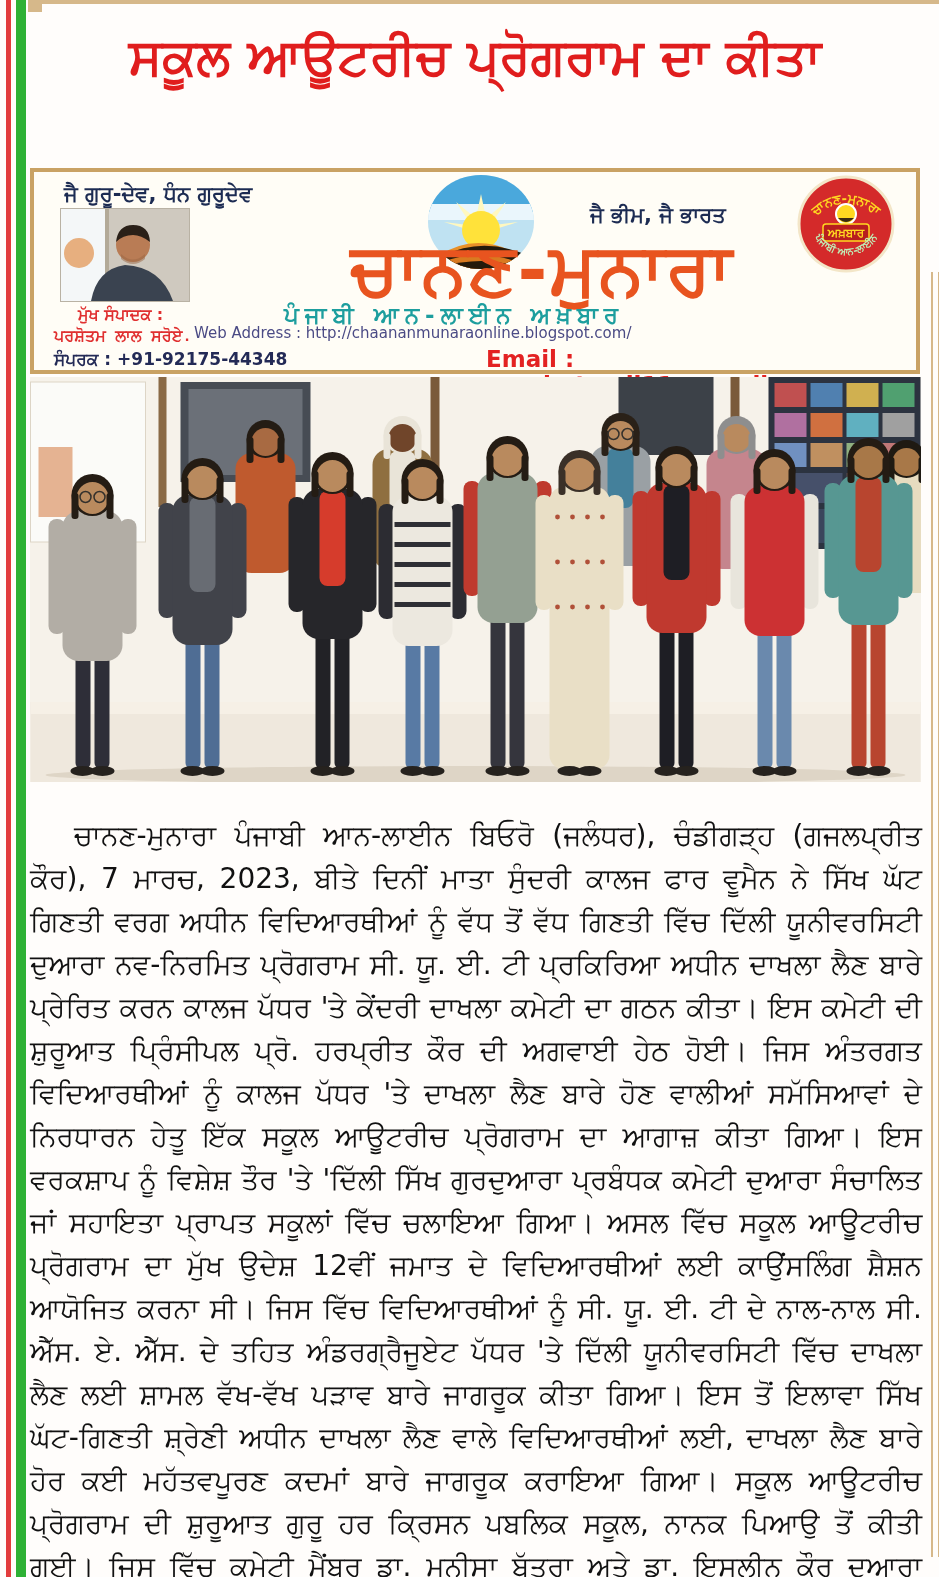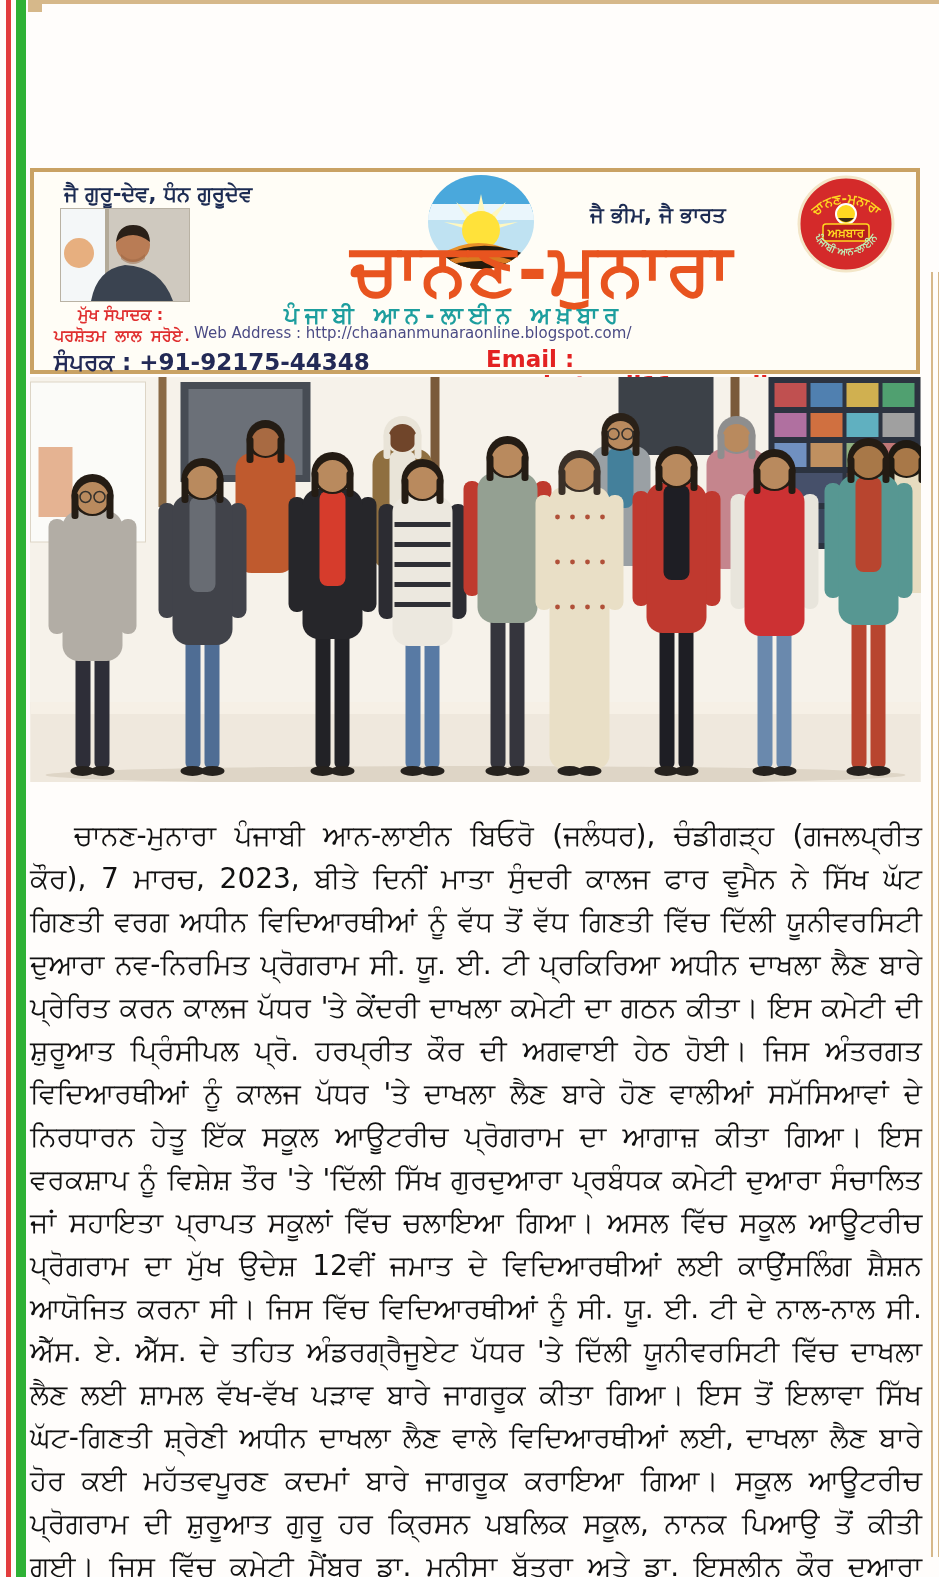--- a/index.html
+++ b/index.html
@@ -18,21 +18,21 @@
   
   .masthead{position:absolute;left:30px;top:168px;width:890px;height:206px;box-sizing:border-box;
             border:4px solid var(--masthead_border);background:#fffdf6;}
   .slogan{position:absolute;color:var(--slogan);font-weight:bold;font-size:21px;}
   .slogan-left{left:30px;top:10px;text-align:right;}
   .slogan-right{left:556px;top:31px;}
   .editor-photo{position:absolute;left:26px;top:36px;width:128px;height:92px;border:1px solid #b9b2a4;}
   .ed-red{position:absolute;color:var(--editor_red);font-weight:bold;font-size:16px;}
   .ed-role{left:44px;top:133px;}
   .ed-name{left:20px;top:155px;font-family:Liberation Mono, monospace;}
-  .ed-contact{position:absolute;left:20px;top:177px;color:var(--contact);font-weight:bold;font-size:23px;}
+  .ed-contact{position:absolute;left:20px;top:177px;color:var(--contact);font-weight:bold;font-size:17px;}
   .sun-logo{position:absolute;left:392px;top:2px;}
   .np-title{position:absolute;left:150px;top:52px;width:716px;text-align:center;
             color:var(--title);font-weight:bold;font-size:72px;line-height:90px;letter-spacing:2px;}
   .np-subtitle{position:absolute;left:250px;top:130px;width:530px;text-align:left;
             color:var(--subtitle);font-weight:bold;font-size:23px;letter-spacing:6px;}
   .web-address{position:absolute;left:160px;top:152px;color:var(--web);font-size:15px;}
   .email-address{position:absolute;left:452px;top:174px;color:var(--email);font-weight:bold;font-size:23px;}
   .badge{position:absolute;left:762px;top:2px;width:100px;height:100px;}
   .badge-outer{fill:var(--badge_red);stroke:#f3e6c8;stroke-width:3px;}
   .badge-yellow{fill:var(--badge_yellow);font-weight:bold;}
@@ -48,20 +48,21 @@
 
 <div id="page">
 
   <div class="stripe-red"></div>
   <div class="stripe-green"></div>
   <div class="top-corner"></div>
   <div class="top-line"></div>
   <div class="right-line"></div>
 
   <div class="headline">
+    <div>ਸਕੂਲ ਆਊਟਰੀਚ ਪ੍ਰੋਗਰਾਮ ਦਾ ਕੀਤਾ</div>
   </div>
 
   <div class="masthead">
     <div class="slogan slogan-left">ਜੈ ਗੁਰੂ-ਦੇਵ, ਧੰਨ ਗੁਰੂਦੇਵ</div>
     <div class="slogan slogan-right">ਜੈ ਭੀਮ, ਜੈ ਭਾਰਤ</div>
 
     <svg class="editor-photo" viewBox="0 0 128 92" width="128" height="92">
       <rect x="0" y="0" width="128" height="92" fill="#cfc9bf"></rect>
       <rect x="0" y="0" width="46" height="92" fill="#f4f7f8"></rect>
       <circle cx="18" cy="44" r="15" fill="#e0893e" opacity="0.65"></circle>

